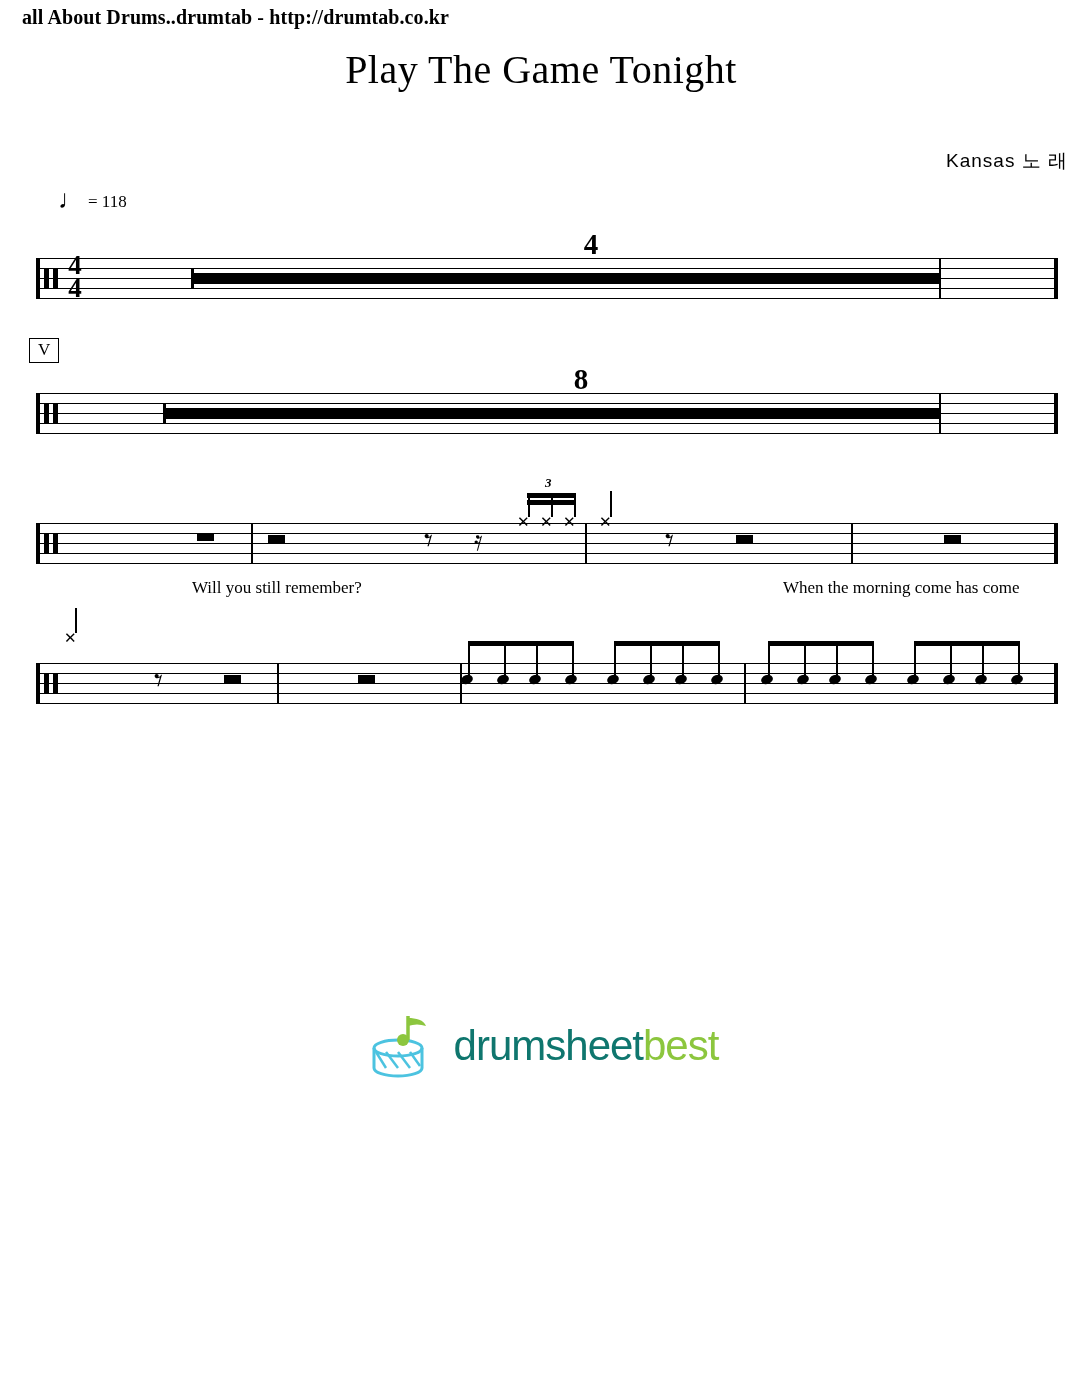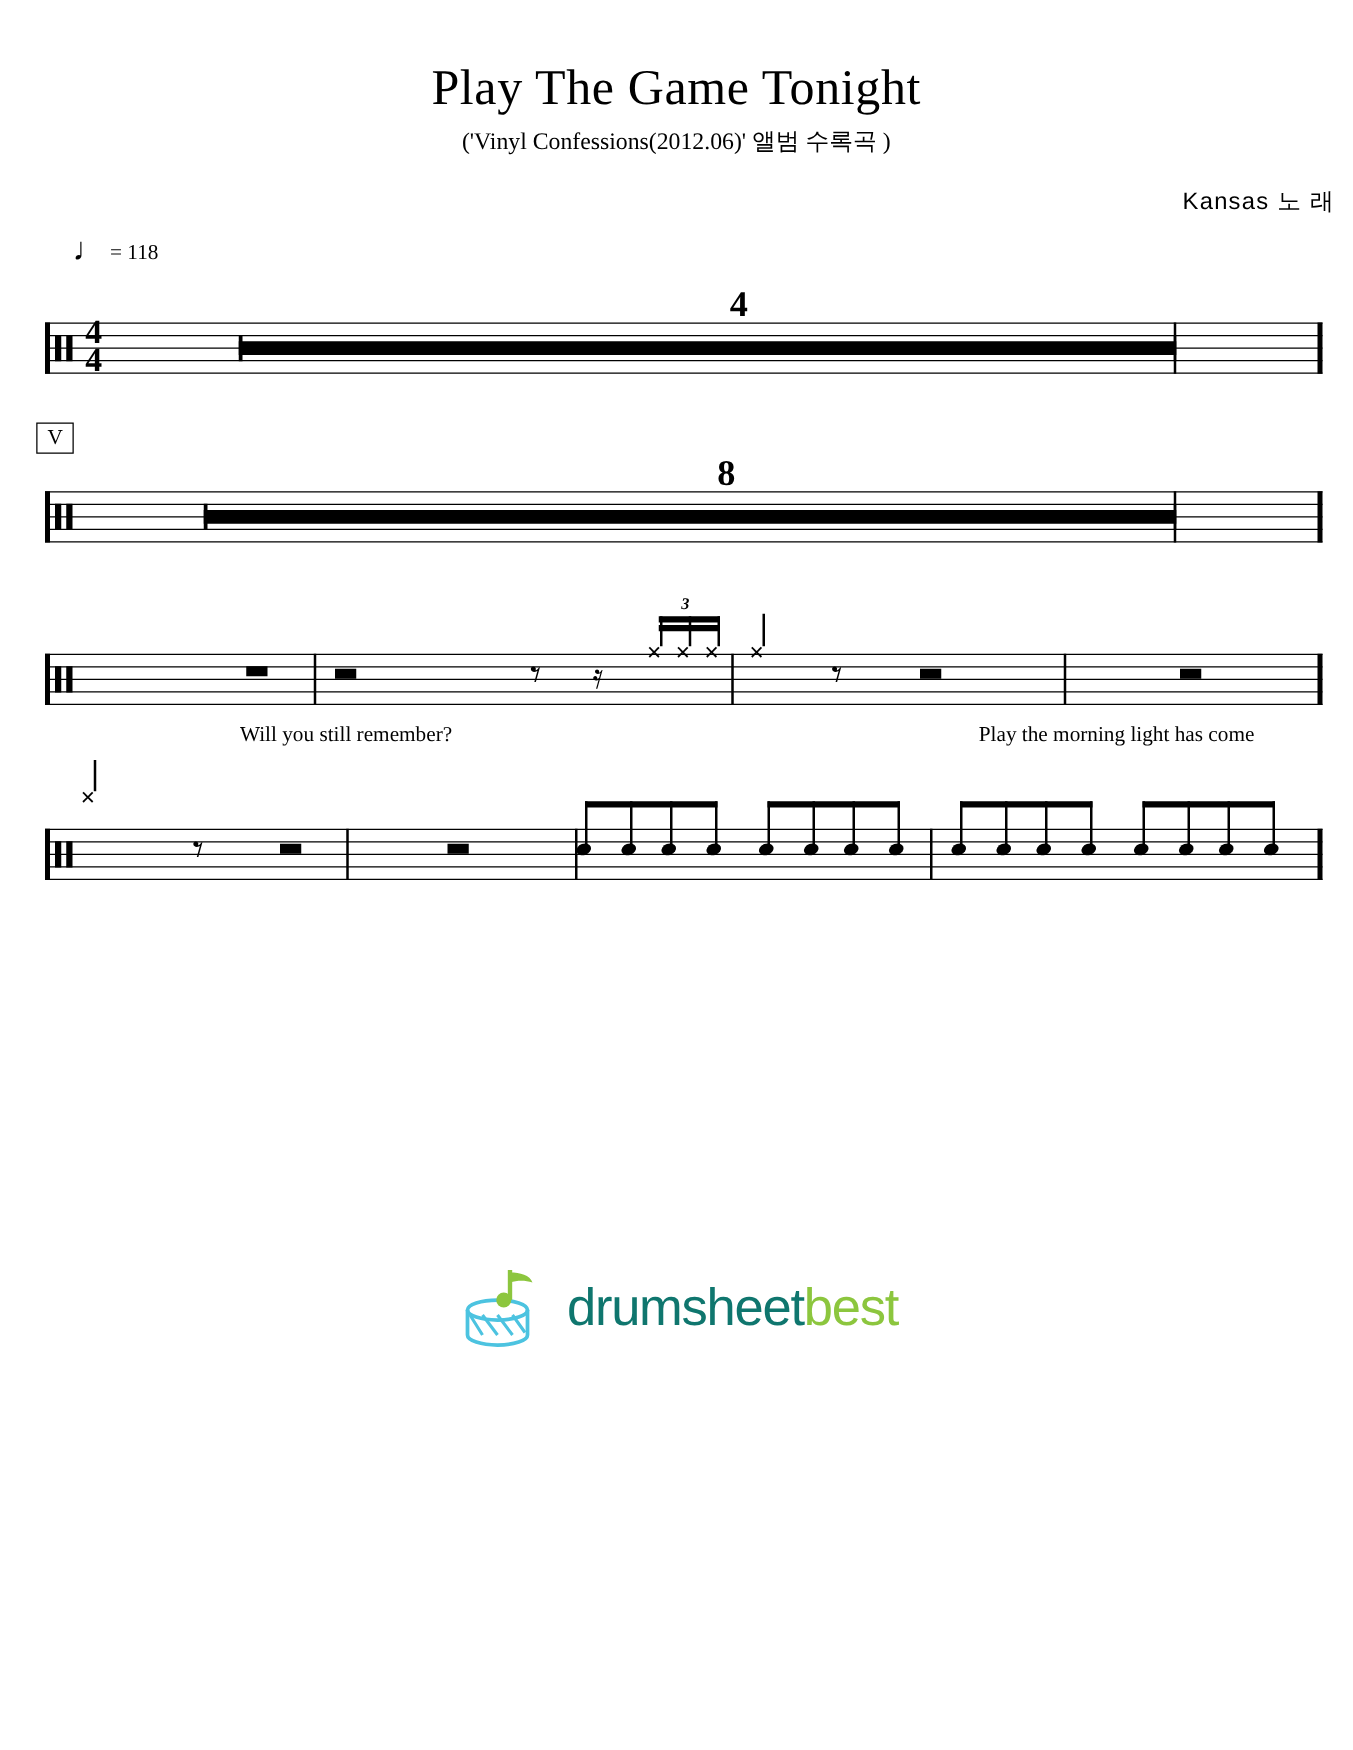--- a/index.html
+++ b/index.html
@@ -278,24 +278,24 @@
     letter-spacing: -1px;
   }
   .brand-a { color: #0f766e; }
   .brand-b { color: #8cc63e; }
 </style>
 </head>
 <body>
 
 <div class="page">
 
+  <div class="site-header">all About Drums..drumtab - http://drumtab.co.kr</div>
 
 
   <div class="title">Play The Game Tonight</div>
-  <div class="subtitle">('Vinyl Confessions(2012.06)' 앨범 수록곡 )</div>
   <div class="composer">Kansas 노 래</div>
 
   <div class="tempo">
     <span class="note-glyph">♩</span>
     <span>= 118</span>
   </div>
 
   <div class="system" style="top: 258px;">
     <div class="staff">
       <div class="line l0"></div>
@@ -390,21 +390,21 @@
       <div class="rest-quarter" style="left:629px;">𝄾</div>
       <div class="rest-half" style="left:700px;"></div>
       <div class="barline" style="left:815px;"></div>
 
       <div class="rest-half" style="left:908px;"></div>
       <div class="barline thick" style="left:1018px;"></div>
     </div>
   </div>
 
   <div class="lyric" style="left:192px; top:578px;">Will you still remember?</div>
-  <div class="lyric" style="left:783px; top:578px;">Play the morning light has come</div>
+  <div class="lyric" style="left:783px; top:578px;">When the morning come has come</div>
 
   <div class="system" style="top: 663px;">
     <div class="staff">
       <div class="line l0"></div>
       <div class="line l1"></div>
       <div class="line l2"></div>
       <div class="line l3"></div>
       <div class="line l4"></div>
 
       <div class="barline thick" style="left:0;"></div>

